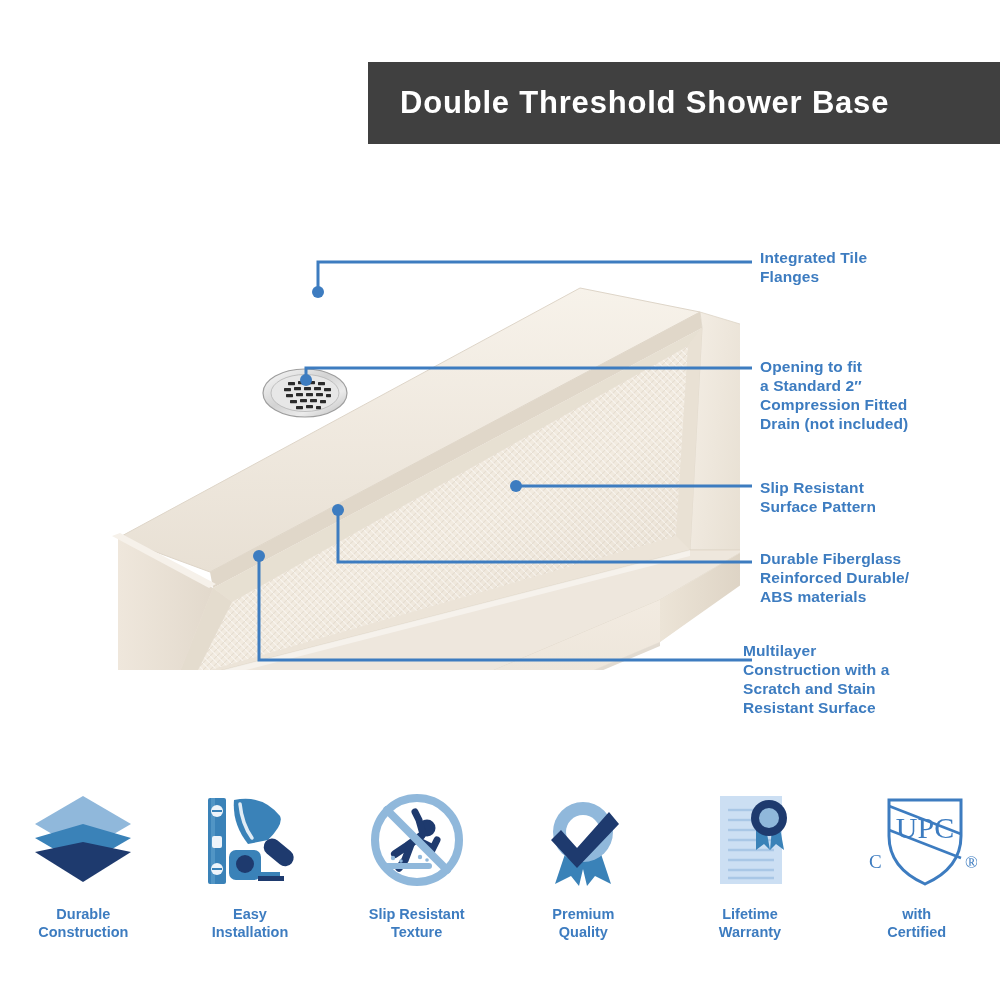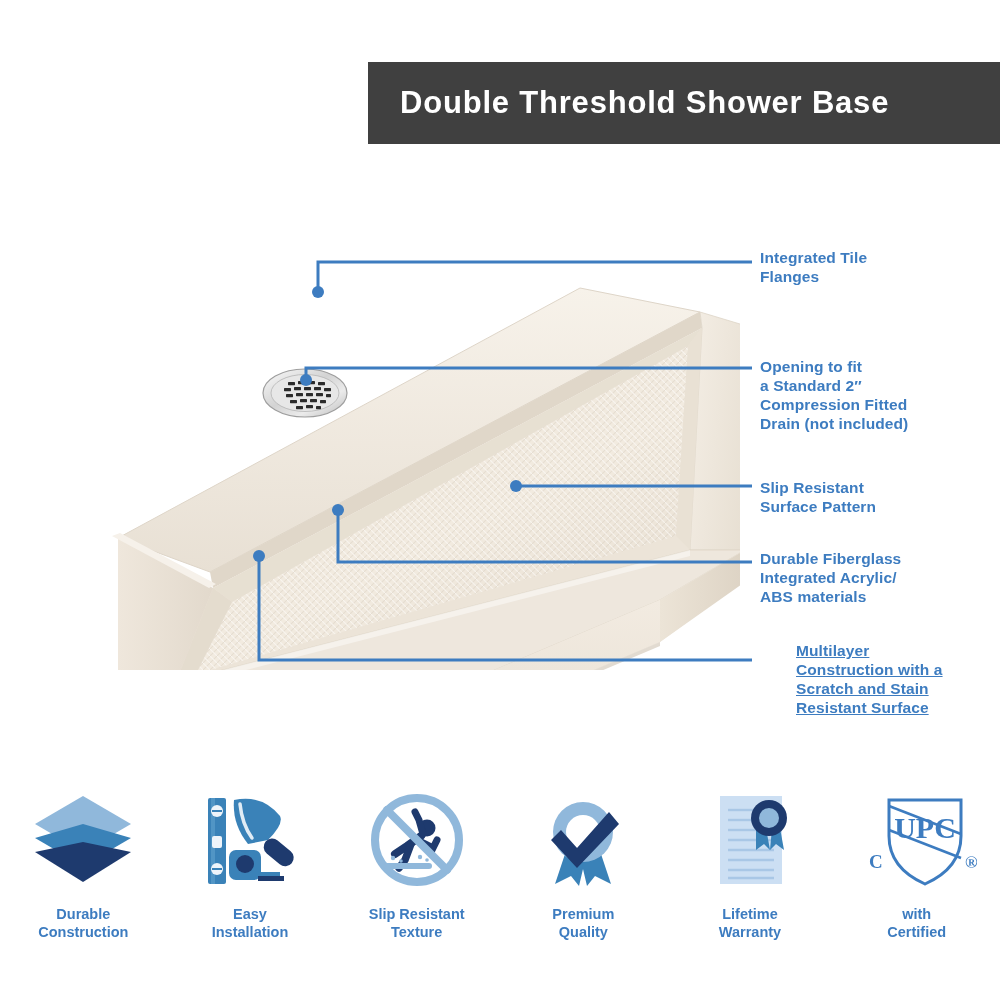--- a/index.html
+++ b/index.html
@@ -28,33 +28,33 @@
   .callout-text{
     position:absolute; color:#3d7cc0; font-weight:bold;
     font-size:15.5px; line-height:19px; letter-spacing:.1px;
     white-space:pre-line;
     margin-top:16px;
   }
   #callout-flanges   { left:760px; top:232px; }
   #callout-drain     { left:760px; top:341px; }
   #callout-slip      { left:760px; top:462px; }
   #callout-material  { left:760px; top:533px; }
-  #callout-multilayer{ left:796px; top:625px;text-decoration:underline; }
+  #callout-multilayer{ left:743px; top:625px; }
 
   #leaders{ position:absolute; left:0; top:0; width:1000px; height:1000px; pointer-events:none; }
 
   
   #feature-row{
     position:absolute; left:0px; top:785px; width:1000px; height:175px;
     display:flex; align-items:flex-start;
   }
   .feature-item{
     flex:1 1 0; display:flex; flex-direction:column; align-items:center;
   }
-  .feature-icon{ height:110px; display:flex; align-items:center; justify-content:flex-start;font-weight:bold; }
+  .feature-icon{ height:110px; display:flex; align-items:center; justify-content:flex-start; }
   .feature-label{
     margin-top:10px; text-align:center; color:#3d7cc0;
     font-size:14.5px; font-weight:bold; line-height:18px; white-space:pre-line;
   }
 </style>
 </head>
 <body>
 
 <div id="title-banner">
   <div class="ttl">Double Threshold Shower Base</div>
@@ -204,21 +204,21 @@
 
 <div class="callout-text" id="callout-flanges">Integrated Tile
 Flanges</div>
 <div class="callout-text" id="callout-drain">Opening to fit
 a Standard 2″
 Compression Fitted
 Drain (not included)</div>
 <div class="callout-text" id="callout-slip">Slip Resistant
 Surface Pattern</div>
 <div class="callout-text" id="callout-material">Durable Fiberglass
-Integrated Acrylic/
+Reinforced Durable/
 ABS materials</div>
 <div class="callout-text" id="callout-multilayer">Multilayer
 Construction with a
 Scratch and Stain
 Resistant Surface</div>
 
 <div id="feature-row">
 
   <div class="feature-item">
     <div class="feature-icon">

